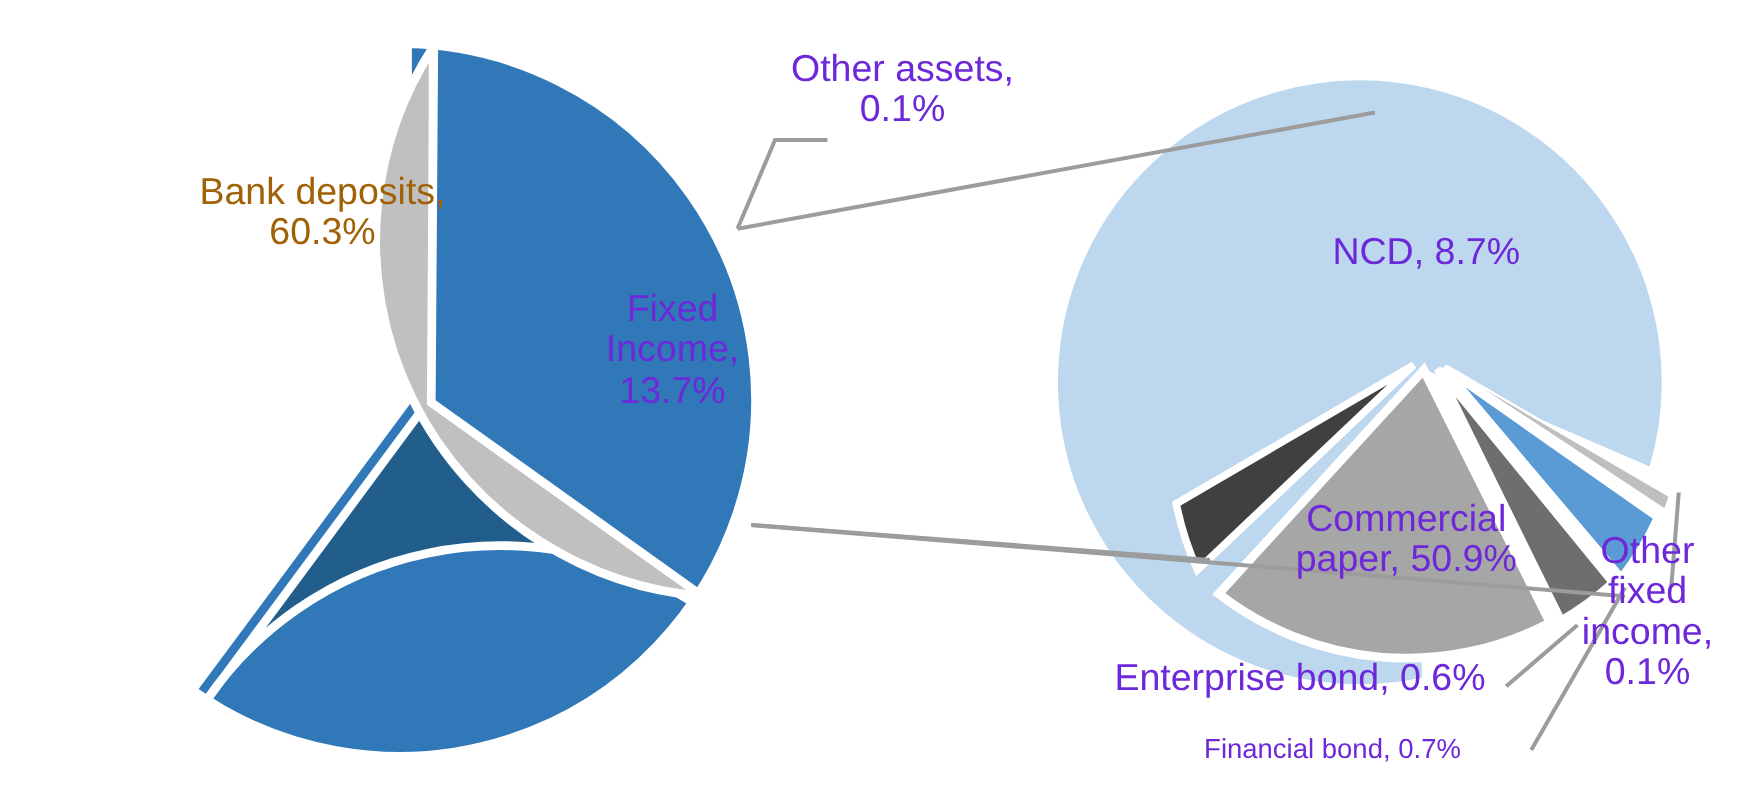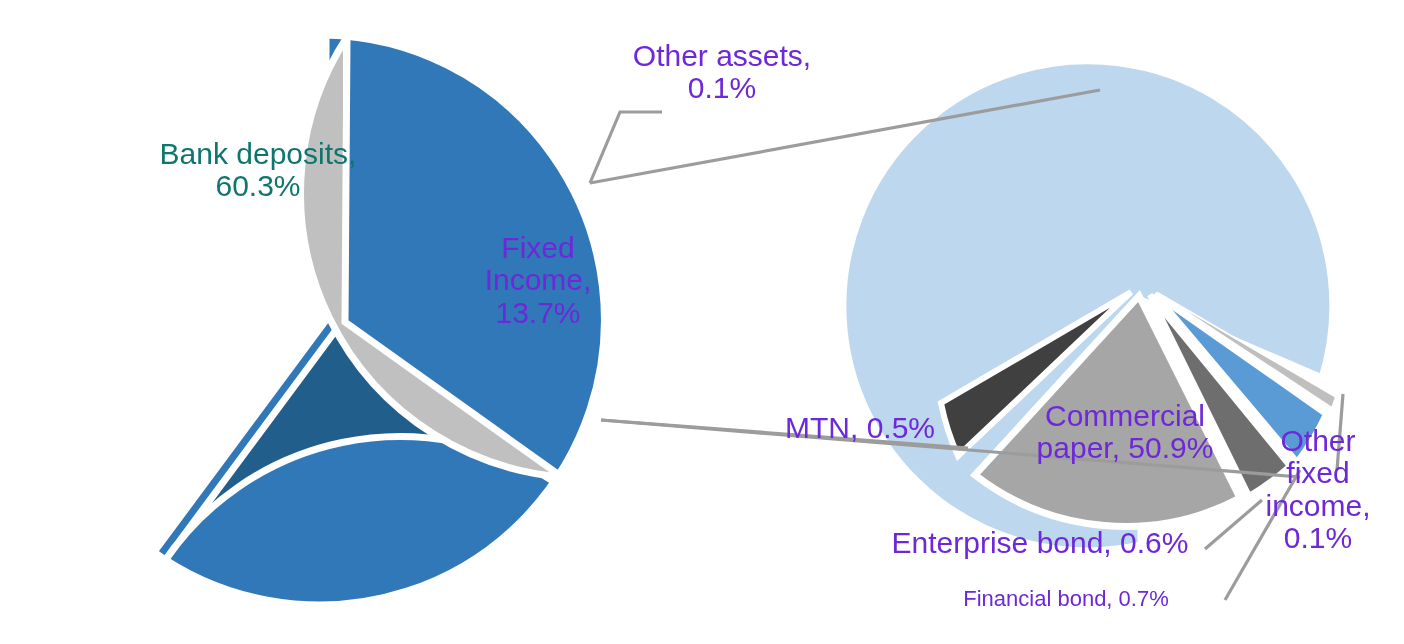--- a/index.html
+++ b/index.html
@@ -1,20 +1,20 @@
 <!DOCTYPE html>
 <html><head>
 <meta charset="utf-8">
 <style>
   html,body{margin:0;padding:0;background:#ffffff;}
   body{font-family:"Liberation Sans","DejaVu Sans",sans-serif;}
   #stage{position:relative;width:1404px;height:644px;background:#ffffff;overflow:hidden;}
   svg.layer{position:absolute;left:0;top:0;width:1404px;height:644px;}
   .lbl{position:absolute;white-space:pre;line-height:1.08;text-align:center;}
-  .lbl.white{color:#0f766e;}
+  .lbl.white{color:#a16207;}
   .lbl.black{color:#6d28d9;}
 </style>
 </head>
 <body>
 
 <div id="stage">
 
   <svg class="layer" viewBox="0 0 1404 644">
 
     <path fill="#3178B8" stroke="#ffffff" stroke-width="7" d="M 326 320 L 326 35 A 285 285 0 1 1 154 552 Z"></path>
@@ -60,22 +60,22 @@
 60.3%</div>
 
   <div class="lbl black" style="left:474px;top:232px;width:128px;font-size:30px;">Fixed
 Income,
 13.7%</div>
 
   <div class="lbl black" style="left:600px;top:40px;width:244px;font-size:30px;">Other assets,
 0.1%</div>
 
 
+  <div class="lbl black" style="left:1029px;top:186px;width:224px;font-size:30px;">NCD, 8.7%</div>
 
-  <div class="lbl black" style="left:760px;top:412px;width:200px;font-size:30px;">MTN, 0.5%</div>
 
   <div class="lbl black" style="left:1020px;top:400px;width:210px;font-size:30px;">Commercial
 paper, 50.9%</div>
 
   <div class="lbl black" style="left:866px;top:527px;width:348px;font-size:30px;">Enterprise bond, 0.6%</div>
 
   <div class="lbl black" style="left:896px;top:587px;width:340px;font-size:22px;">Financial bond, 0.7%</div>
 
   <div class="lbl black" style="left:1258px;top:425px;width:120px;font-size:30px;text-align:center;">Other
 fixed

